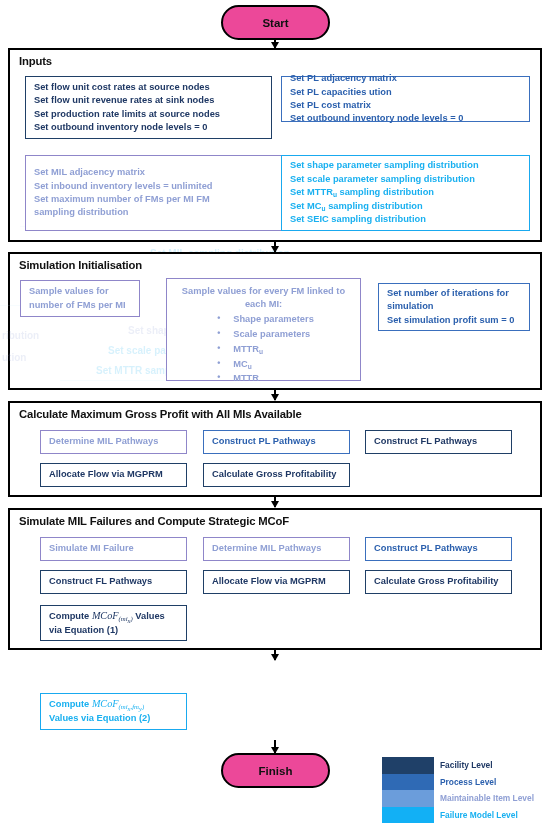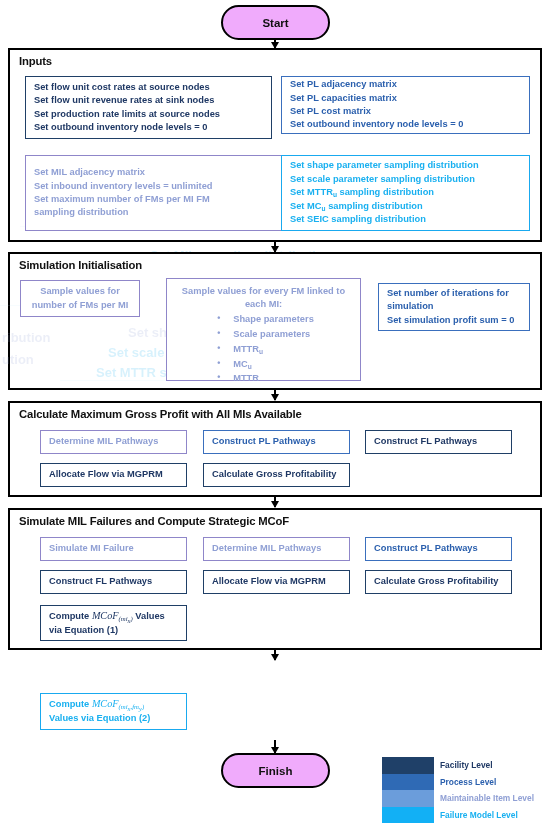--- a/index.html
+++ b/index.html
@@ -5,21 +5,21 @@
   html,body{margin:0;padding:0;background:#ffffff;}
   body{
     width:550px;height:827px;position:relative;overflow:hidden;
     font-family:"Liberation Sans","DejaVu Sans",sans-serif;
     -webkit-font-smoothing:antialiased;
   }
   .canvas{position:relative;width:550px;height:827px;}
 
   
   .terminal{
-    position:absolute;border:2.5px solid #000;border-radius:22px;background:#f0abfc;
+    position:absolute;border:2.5px solid #000;border-radius:22px;background:#ec4899;
     display:flex;align-items:center;justify-content:center;
     font-weight:bold;font-size:11.5px;color:#111;box-sizing:border-box;
   }
 
   
   .arrow{position:absolute;width:2px;background:#000;}
   .arrow::after{
     content:"";position:absolute;left:50%;bottom:-1px;transform:translateX(-50%);
     width:0;height:0;border-left:4.5px solid transparent;border-right:4.5px solid transparent;
     border-top:7px solid #000;
@@ -60,21 +60,21 @@
   
   .legend{position:absolute;display:flex;}
   .legend-swatches{display:flex;flex-direction:column;width:52px;}
   .legend-swatches div{height:16.5px;}
   .legend-labels{display:flex;flex-direction:column;margin-left:6px;}
   .legend-labels span{
     height:16.5px;line-height:16.5px;font-size:8.4px;font-weight:bold;white-space:nowrap;
   }
 
   
-  .ghost{position:absolute;pointer-events:none;opacity:.17;font-size:13px;
+  .ghost{position:absolute;pointer-events:none;opacity:.17;font-size:10px;
          font-weight:bold;white-space:nowrap;}
   .ghostline{position:absolute;pointer-events:none;opacity:.13;}
 </style>
 </head>
 <body>
 
 <div class="canvas">
 
   <div class="terminal" style="left:221px;top:5px;width:109px;height:35px;">
     <span>Start</span>
@@ -90,23 +90,23 @@
   <div class="ghostline" style="left:40px;top:198px;width:230px;height:1px;background:#e8cfe8;"></div>
   <div class="ghostline" style="left:20px;top:226px;width:250px;height:1px;background:#cfe6f7;"></div>
 
   <div class="item lvl-fl" style="left:25px;top:76px;width:247px;height:63px;">
     <span class="ln">Set flow unit cost rates at source nodes</span>
     <span class="ln">Set flow unit revenue rates at sink nodes</span>
     <span class="ln">Set production rate limits at source nodes</span>
     <span class="ln">Set outbound inventory node levels = 0</span>
   </div>
 
-  <div class="item lvl-pl" style="left:281px;top:76px;width:249px;height:58px;">
+  <div class="item lvl-pl" style="left:281px;top:76px;width:249px;height:46px;">
     <span class="ln">Set PL adjacency matrix</span>
-    <span class="ln">Set PL capacities matrix</span>
+    <span class="ln">Set PL capacities ution</span>
     <span class="ln">Set PL cost matrix</span>
     <span class="ln">Set outbound inventory node levels = 0</span>
   </div>
 
   <div class="item lvl-mil" style="left:25px;top:155px;width:269px;height:76px;">
     <span class="ln">Set MIL adjacency matrix</span>
     <span class="ln">Set inbound inventory levels = unlimited</span>
     <span class="ln">Set maximum number of FMs per MI FM</span>
     <span class="ln">sampling distribution</span>
   </div>
@@ -126,21 +126,21 @@
   </div>
 
   <div class="ghost" style="left:128px;top:325px;color:#8f9fd4;">Set shape parameter sampling d</div>
   <div class="ghost" style="left:108px;top:345px;color:#19b0f0;">Set scale parameter sampling distri</div>
   <div class="ghost" style="left:96px;top:365px;color:#19b0f0;">Set MTTR  sampling distribution</div>
   <div class="ghost" style="left:2px;top:330px;color:#8f9fd4;">ribution</div>
   <div class="ghost" style="left:2px;top:352px;color:#8f9fd4;">ution</div>
   <div class="ghostline" style="left:0px;top:305px;width:120px;height:1px;background:#bfe4f8;"></div>
   <div class="ghostline" style="left:60px;top:380px;width:220px;height:1px;background:#bfe4f8;"></div>
 
-  <div class="item lvl-mil" style="left:20px;top:280px;width:120px;height:37px;align-items:center;">
+  <div class="item lvl-mil" style="left:20px;top:280px;width:120px;height:37px;">
     <span class="ln">Sample values for</span>
     <span class="ln">number of FMs per MI</span>
   </div>
 
   <div class="item lvl-mil" style="left:166px;top:278px;width:195px;height:103px;justify-content:flex-start;padding-top:6px;align-items:center;">
     <span class="ln">Sample values for every FM linked to</span>
     <span class="ln">each MI:</span>
     <ul class="bullets">
       <li>Shape parameters</li>
       <li>Scale parameters</li>

